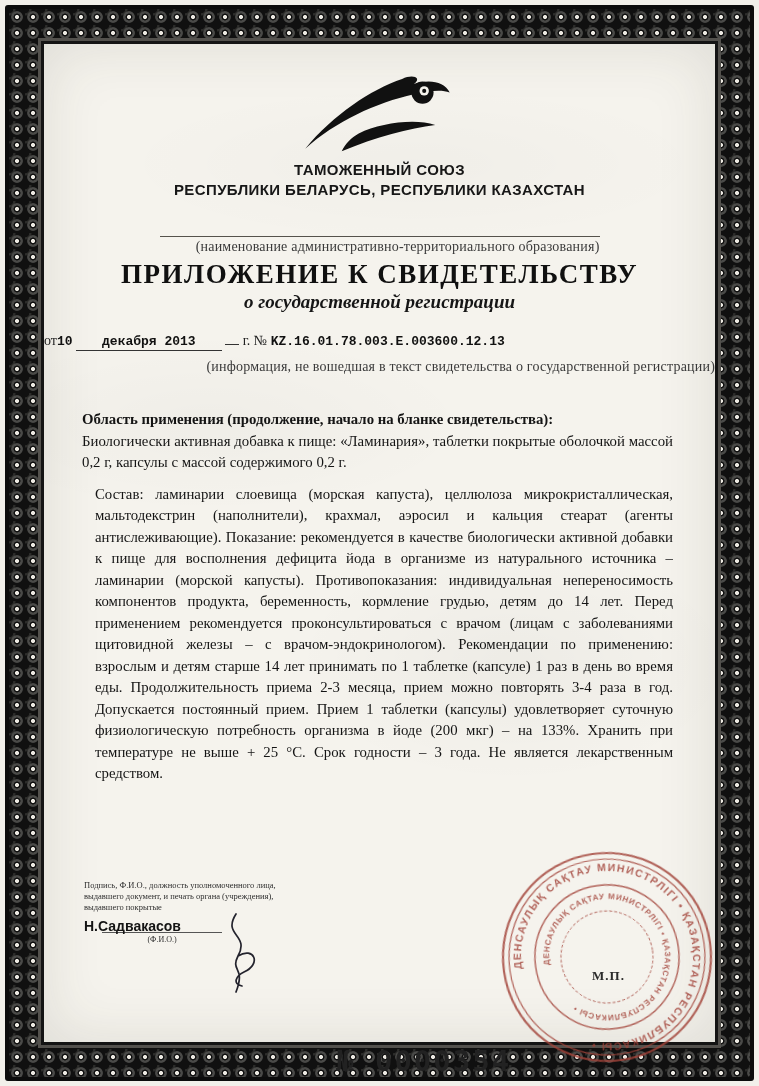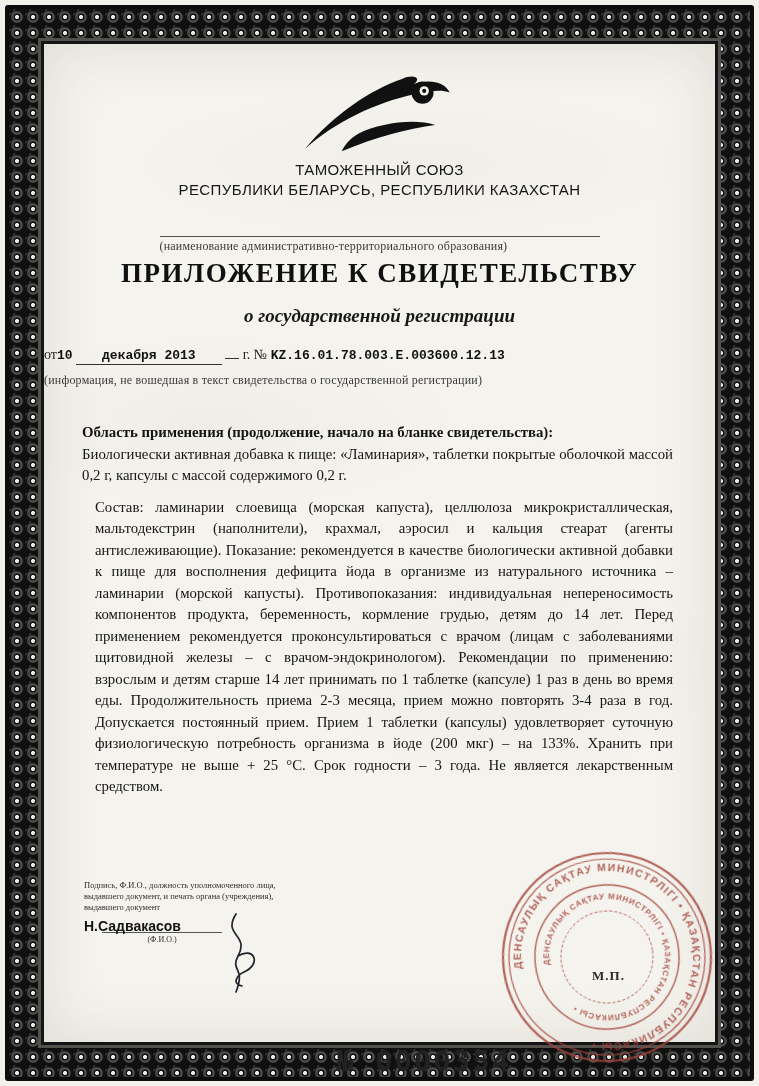--- a/index.html
+++ b/index.html
@@ -34,27 +34,27 @@
     box-shadow:0 0 0 3px #141414, 0 0 0 6px #53514d, inset 0 0 60px rgba(60,55,45,.12);
     background-image:
       radial-gradient(ellipse 260px 90px at 25% 38%, rgba(0,0,0,.025), transparent),
       radial-gradient(ellipse 220px 120px at 70% 62%, rgba(0,0,0,.03), transparent),
       radial-gradient(ellipse 300px 80px at 55% 12%, rgba(0,0,0,.02), transparent);
   }
   
   .emblem{width:170px;height:86px;margin:26px auto 4px;display:block;}
   
   .org{ text-align:center; font-family:"Liberation Sans", sans-serif;
-        font-weight:normal; font-size:15px; line-height:20px; letter-spacing:.4px; color:#171717;}
+        font-weight:bold; font-size:15px; line-height:20px; letter-spacing:.4px; color:#171717;}
   
-  .caption{ text-align:left; font-size:12px; color:#3a3a3a; letter-spacing:.2px;}
+  .caption{ text-align:right; font-size:14px; color:#3a3a3a; letter-spacing:.2px;}
   .rule-above{ width:440px; margin:36px auto 0; border-top:1px solid #55524c; padding-top:2px;}
   
   .title{ text-align:center; font-weight:bold; font-size:27px; letter-spacing:1.5px; margin-top:4px; color:#101010;}
-  .subtitle{ text-align:center; font-weight:bold; font-style:italic; font-size:19px; margin-top:16px; color:#161616;}
+  .subtitle{ text-align:center; font-weight:bold; font-style:italic; font-size:19px; margin-top:1px; color:#161616;}
   
   .dateline{ margin-top:20px; text-align:left; font-size:14px; color:#222; white-space:nowrap;}
   .dateline .typed{ font-family:"Liberation Mono", monospace; font-weight:bold; font-size:13px; color:#111;}
   .dateline .ul{ display:inline-block; border-bottom:1px solid #333; padding:0 26px 1px;}
   .dateline .gap{ display:inline-block; width:14px; border-bottom:1px solid #333;}
   .caption-info{ margin-top:8px;}
   
   .body-block{ margin:34px 42px 0 38px; font-size:14.8px; line-height:21.5px; text-align:justify; color:#141414;}
   .body-heading{ font-weight:bold; }
   .body-par{ margin-top:10px;margin-left:13px; }
@@ -115,21 +115,21 @@
 
     <div class="body-block">
       <div class="body-heading">Область применения (продолжение, начало на бланке свидетельства):</div>
       <div>Биологически активная добавка к пище: «Ламинария», таблетки покрытые оболочкой массой 0,2 г, капсулы с массой содержимого 0,2 г.</div>
       <div class="body-par">Состав: ламинарии слоевища (морская капуста), целлюлоза микрокристаллическая, мальтодекстрин (наполнители), крахмал, аэросил и кальция стеарат (агенты антислеживающие). Показание: рекомендуется в качестве биологически активной добавки к пище для восполнения дефицита йода в организме из натурального источника – ламинарии (морской капусты). Противопоказания: индивидуальная непереносимость компонентов продукта, беременность, кормление грудью, детям до 14 лет. Перед применением рекомендуется проконсультироваться с врачом (лицам с заболеваниями щитовидной железы – с врачом-эндокринологом). Рекомендации по применению: взрослым и детям старше 14 лет принимать по 1 таблетке (капсуле) 1 раз в день во время еды. Продолжительность приема 2-3 месяца, прием можно повторять 3-4 раза в год. Допускается постоянный прием. Прием 1 таблетки (капсулы) удовлетворяет суточную физиологическую потребность организма в йоде (200 мкг) – на 133%. Хранить при температуре не выше + 25 °С. Срок годности – 3 года. Не является лекарственным средством.</div>
     </div>
 
     <div class="sig-block">
       <div>Подпись, Ф.И.О., должность уполномоченного лица,</div>
       <div>выдавшего документ, и печать органа (учреждения),</div>
-      <div>выдавшего документ</div>
+      <div>выдавшего покрытые</div>
       <div class="sig-name">Н.Садвакасов</div>
       <div class="sig-fio">(Ф.И.О.)</div>
       <svg class="sig-scrawl" width="74" height="92" viewBox="0 0 74 92">
         <path d="M34 6 C 20 28 48 26 36 48 C 28 64 44 58 34 84
                  M36 48 C 52 38 60 56 42 64 C 34 68 30 76 40 78" stroke="#23232d" stroke-width="1.7" fill="none" stroke-linecap="round"></path>
       </svg>
     </div>
 
     <div class="stamp-wrap">
       <svg viewBox="0 0 230 230">

